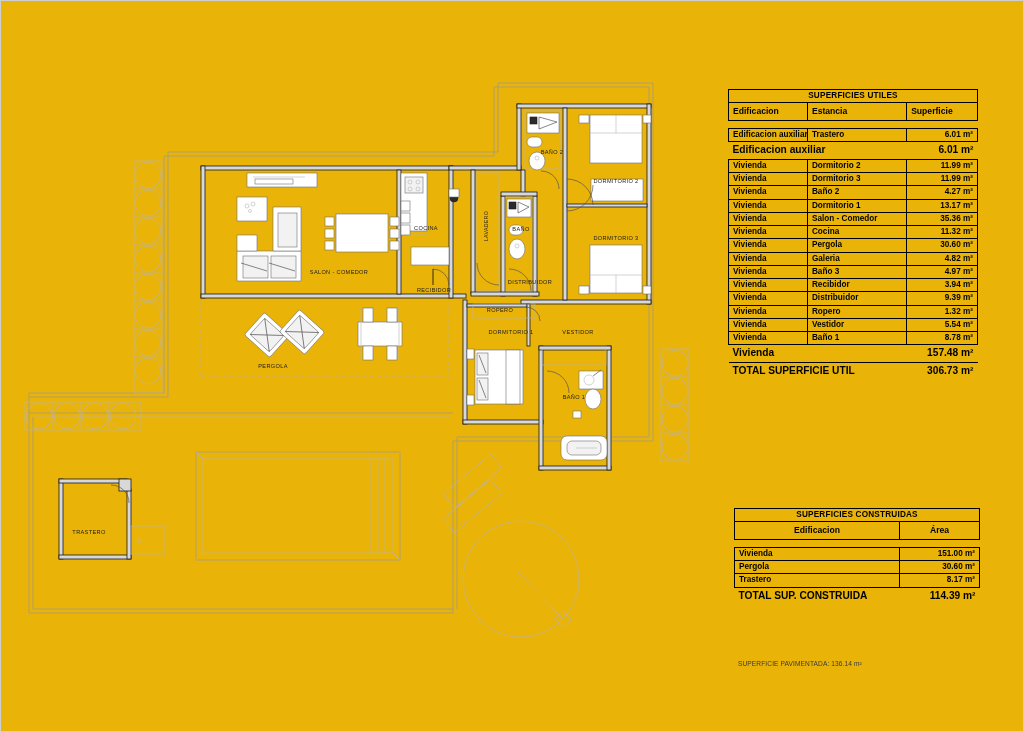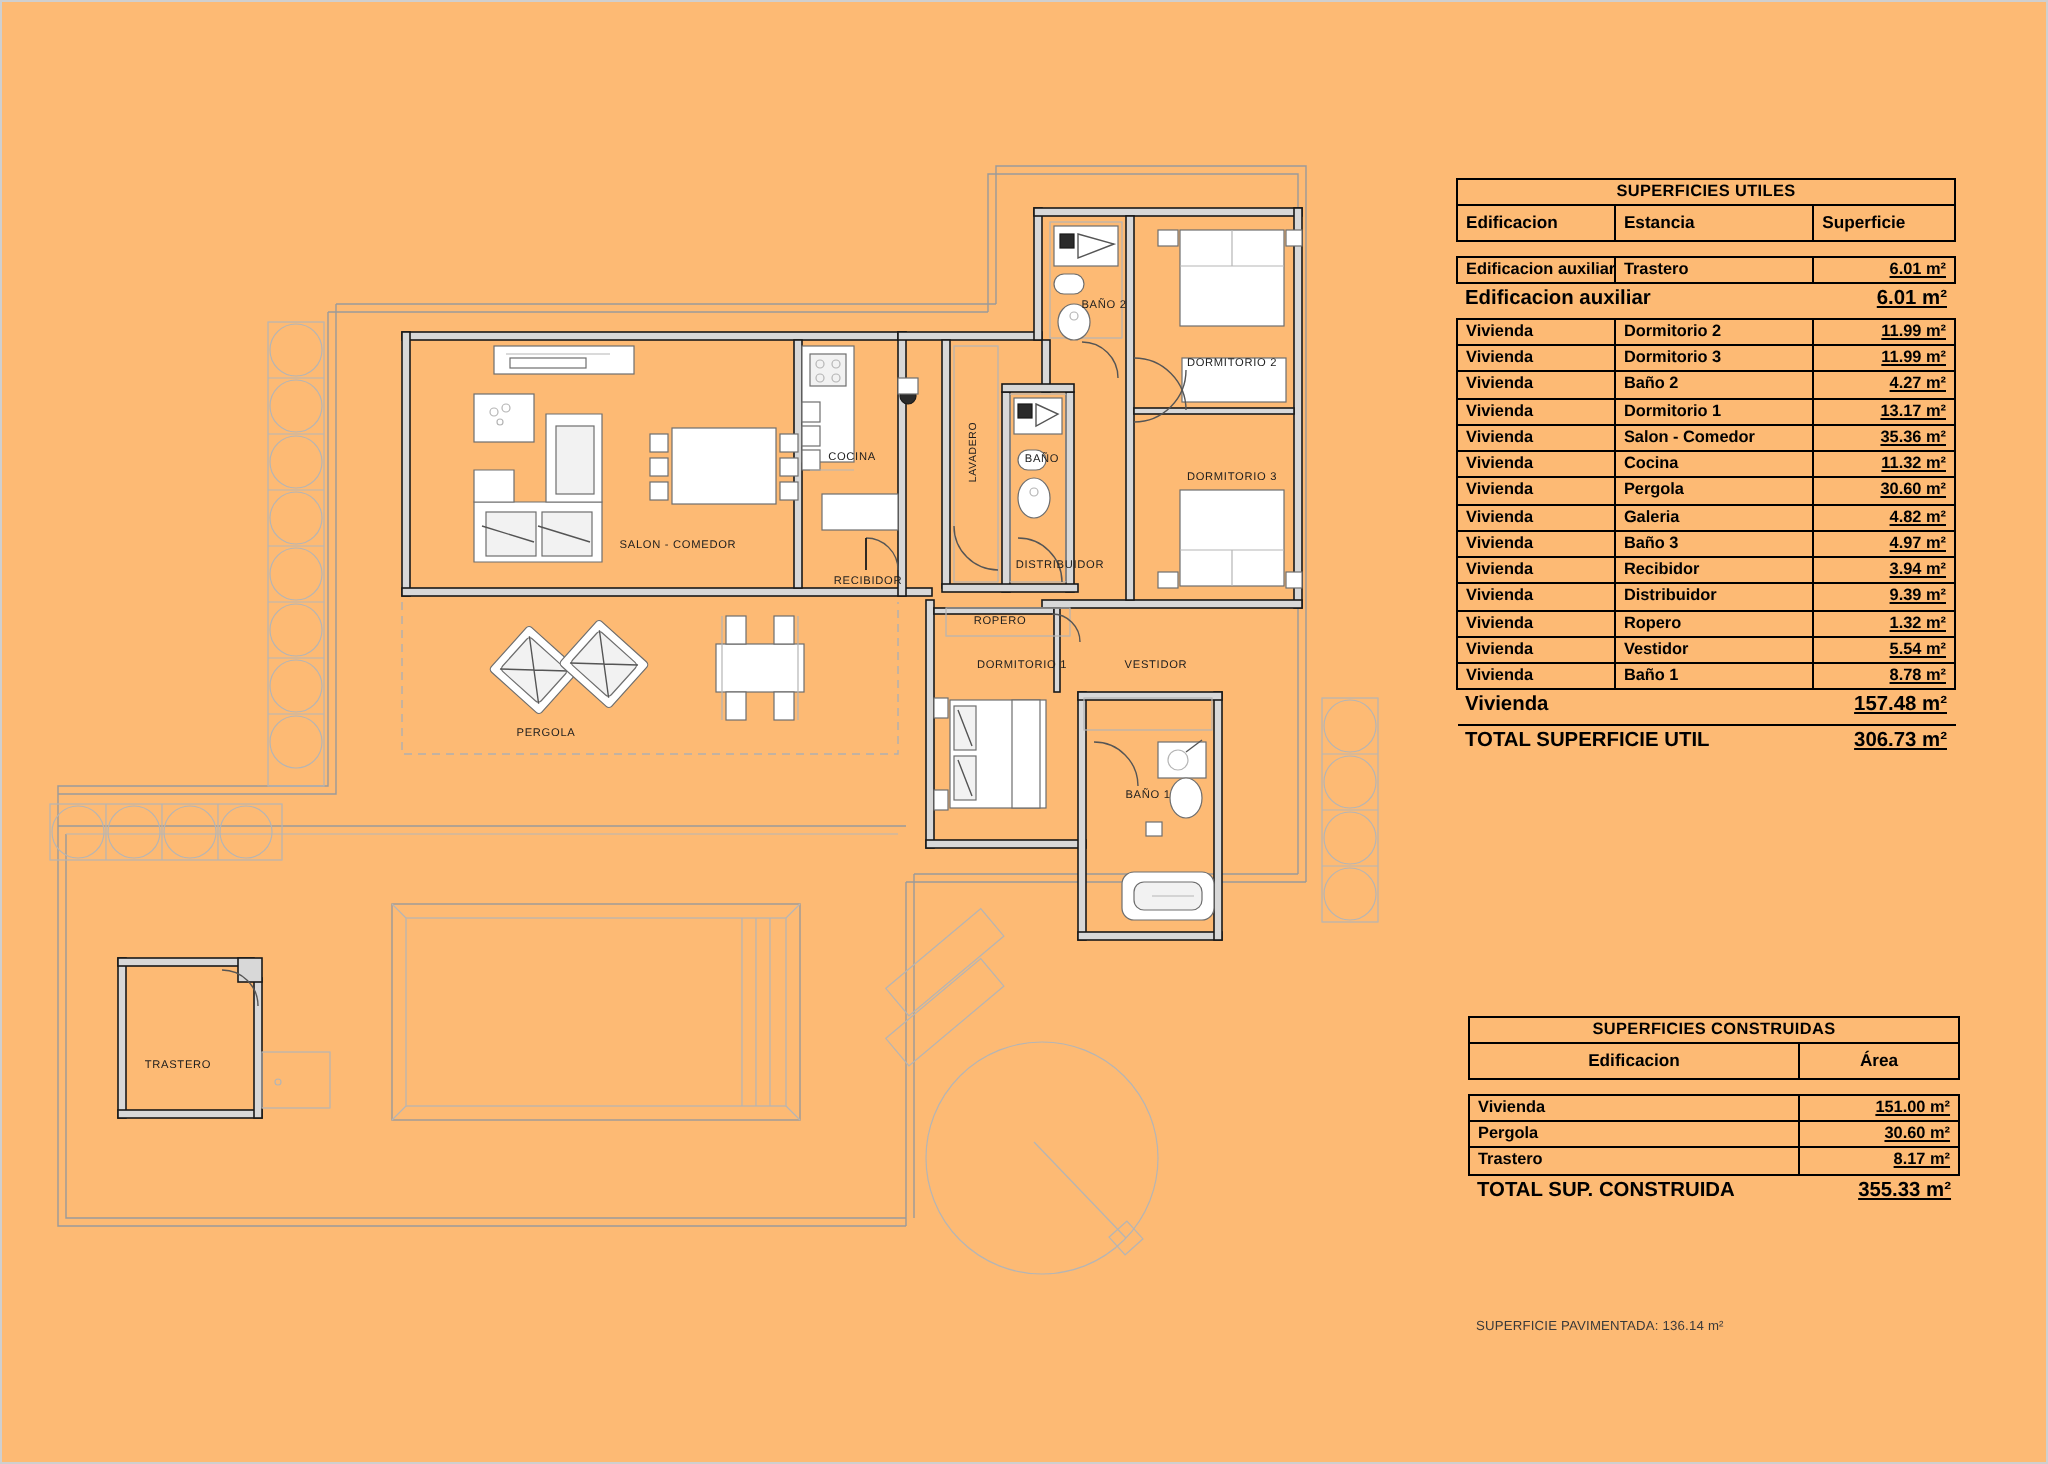--- a/index.html
+++ b/index.html
@@ -3,21 +3,21 @@
 <meta charset="utf-8">
 <title>Plano</title>
 <style>
   html,body{margin:0;padding:0;background:#ffffff;}
   body{
     width:1024px;height:732px;position:relative;overflow:hidden;
     font-family:"Liberation Sans", sans-serif;
     color:#111;
   }
   #page{
-    position:absolute;inset:0;background:#fdba74;
+    position:absolute;inset:0;background:#eab308;
     border:1px solid #cfcfcf;box-sizing:border-box;
   }
 
   
   #plan{position:absolute;left:0;top:0;width:720px;height:732px;}
   #plan svg{display:block;}
 
   
   .tbl{position:absolute;font-family:"Liberation Sans",sans-serif;}
   .tbl table{border-collapse:collapse;width:100%;table-layout:fixed;}
@@ -30,21 +30,21 @@
     color:#000;
     vertical-align:middle;
     white-space:nowrap;
     overflow:hidden;
   }
   .title-cell{
     text-align:center;font-size:10.5px;letter-spacing:.2px;
     padding:4px 2px 4px 2px;
   }
   .hdr td{font-size:8.6px;padding:3px 4px;}
-  .num{text-align:right;text-decoration:underline;}
+  .num{text-align:right;}
   .gaprow td{border:none;height:7px;padding:0;}
   .sumrow td{
     border:none;border-top:1px solid #000;border-bottom:1px solid #000;
     font-size:10.2px;padding:2px 4px;
   }
   .sumrow.nb td{border-top:none;}
   .totalrow td{
     border:none;font-size:10.2px;padding:2px 4px;
   }
   .c1{width:78px;}
@@ -526,21 +526,21 @@
         <tr>
           <td>Pergola</td>
           <td class="num">30.60 m²</td>
         </tr>
         <tr>
           <td>Trastero</td>
           <td class="num">8.17 m²</td>
         </tr>
         <tr class="totalrow">
           <td>TOTAL SUP. CONSTRUIDA</td>
-          <td class="num">355.33 m²</td>
+          <td class="num">114.39 m²</td>
         </tr>
       </tbody>
     </table>
   </div>
 
   <div id="pav-note">SUPERFICIE PAVIMENTADA: 136.14 m²</div>
 
 </div>
 
 </body></html>

